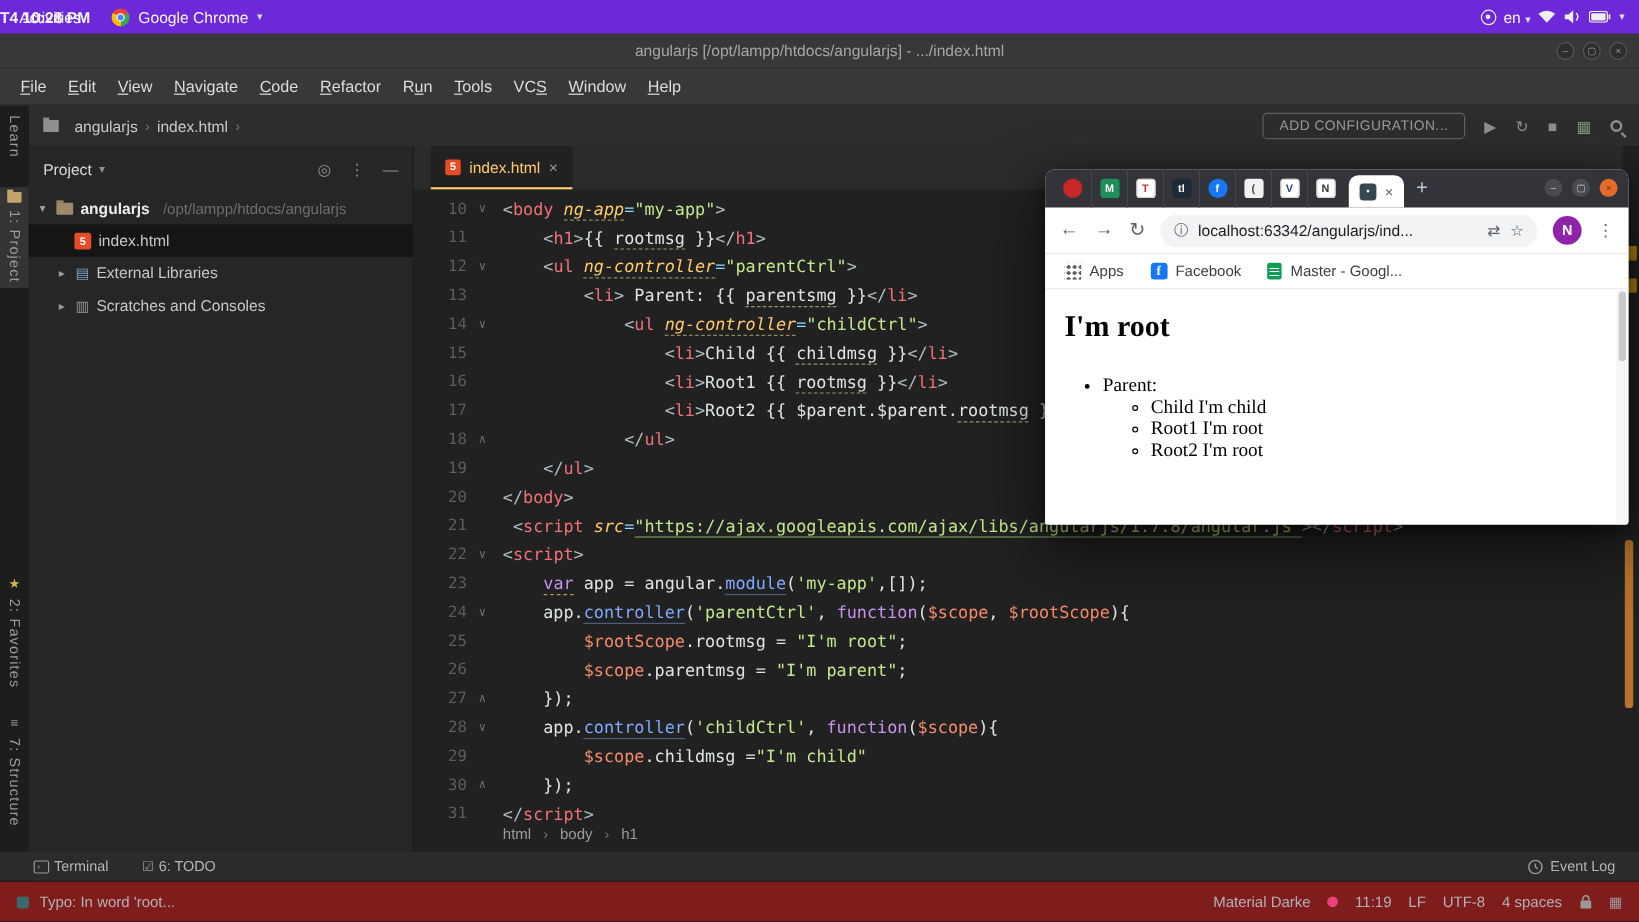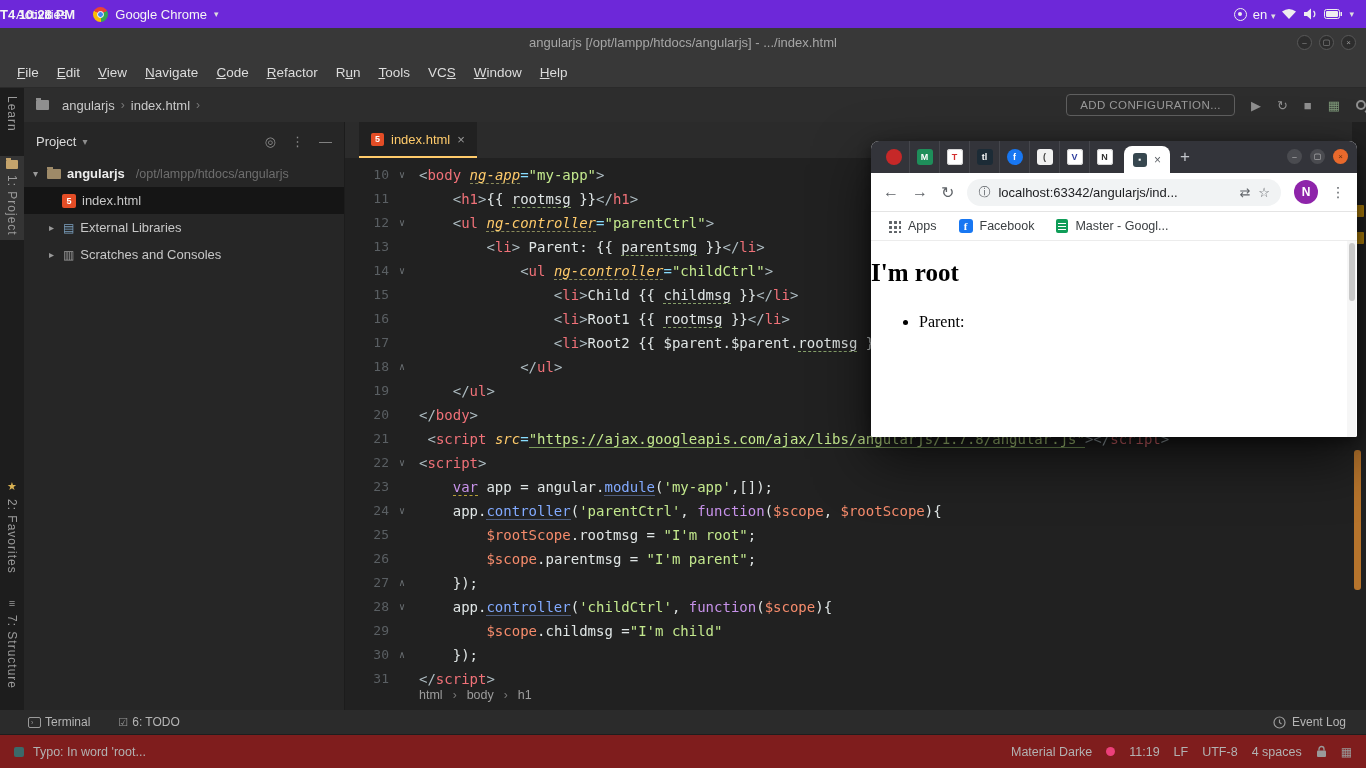--- a/index.html
+++ b/index.html
@@ -29,21 +29,21 @@
     font-size:8px;display:flex;align-items:center;justify-content:center}
   #menubar{position:absolute;left:0;top:57px;width:1366px;height:31px;background:#383838;display:flex;
     align-items:center;padding-left:8px;font-size:13.5px;color:#dcdcdc;border-bottom:1px solid #2a2a2a}
   .menu-item{padding:0 9px}
   #navbar{position:absolute;left:24px;top:88px;width:1342px;height:34px;background:#2d2d2d;display:flex;
     align-items:center;font-size:13px;color:#c9c9c9}
   .nav-folder{width:13px;height:10px;background:#8f8f8f;border-radius:1px;position:relative;margin:0 10px 0 12px}
   .nav-folder::before{content:"";position:absolute;top:-2px;left:0;width:5px;height:2px;background:inherit}
   .crumb{padding:0 3px}
   .crumb-sep{color:#767676;padding:0 3px;font-size:12px}
-  .nav-right{margin-left:auto;display:flex;align-items:center;gap:16px;}
+  .nav-right{margin-left:auto;display:flex;align-items:center;gap:16px;padding-right:14px}
   .add-config{border:1px solid #5f5f5f;border-radius:4px;color:#9a9a9a;font-size:11.5px;padding:4px 13px;letter-spacing:.4px}
   .tool-icon{color:#8f8f8f;font-size:13px}
   .tool-icon.green{color:#7f9a7a}
   .search-glass{width:10px;height:10px;border:2px solid #8f8f8f;border-radius:50%;position:relative}
   .search-glass::after{content:"";position:absolute;width:2px;height:5px;background:#8f8f8f;transform:rotate(-45deg);left:8px;top:8px}
 
   
   #stripe{position:absolute;left:0;top:88px;width:24px;height:646px;background:#1d1d1d;z-index:2}
   .vbtn{position:absolute;left:0;width:24px;display:flex;flex-direction:column;align-items:center;gap:6px;padding:4px 0}
   .vbtn.active{background:#343434}
@@ -151,21 +151,21 @@
   .bm{display:flex;align-items:center;gap:7px;margin-right:22px}
   .apps-grid{width:14px;height:14px;background-image:radial-gradient(circle,#5f6368 1.4px,transparent 1.6px);
     background-size:5px 5px;background-position:1px 1px}
   .fb-ic{width:14px;height:14px;border-radius:3px;background:#1877f2;color:#fff;font-size:11px;font-weight:bold;
     display:flex;align-items:center;justify-content:center;font-family:"Liberation Serif",serif}
   .sheet-ic{width:12px;height:14px;background:#0f9d58;border-radius:2px;position:relative}
   .sheet-ic::after{content:"";position:absolute;left:2px;top:4px;right:2px;height:7px;
     background:repeating-linear-gradient(#fff 0 1px,transparent 1px 3px)}
   .c-content{position:relative;height:196px;background:#fff;color:#000;overflow:hidden;border-radius:0 0 2px 2px;
     font-family:"Liberation Serif",serif}
-  .page-h1{font-size:25px;font-weight:bold;margin:18px 0 0 0}
+  .page-h1{font-size:25px;font-weight:bold;margin:18px 0 0 16px}
   .page-list{font-size:16px;margin-top:26px;padding-left:48px}
   .page-list li{line-height:18px}
   .page-list ul{padding-left:40px;list-style:circle}
   .c-scroll{position:absolute;right:1px;top:0;width:9px;height:100%;background:#f6f6f6}
   .c-scroll-thumb{position:absolute;left:1.5px;top:2px;width:6px;height:58px;background:#c9c9c9;border-radius:3px}
 </style>
 </head>
 <body>
 
 <div id="screen">
@@ -505,20 +505,25 @@
       </span>
       <span class="bm">
         <span class="sheet-ic"></span>
         <span>Master - Googl...</span>
       </span>
     </div>
     <div class="c-content">
       <h1 class="page-h1">I'm root</h1>
       <ul class="page-list">
         <li>Parent:</li>
+        <ul>
+          <li>Child I'm child</li>
+          <li>Root1 I'm root</li>
+          <li>Root2 I'm root</li>
+        </ul>
       </ul>
       <div class="c-scroll">
         <div class="c-scroll-thumb"></div>
       </div>
     </div>
   </div>
 
 </div>
 
 </body></html>

